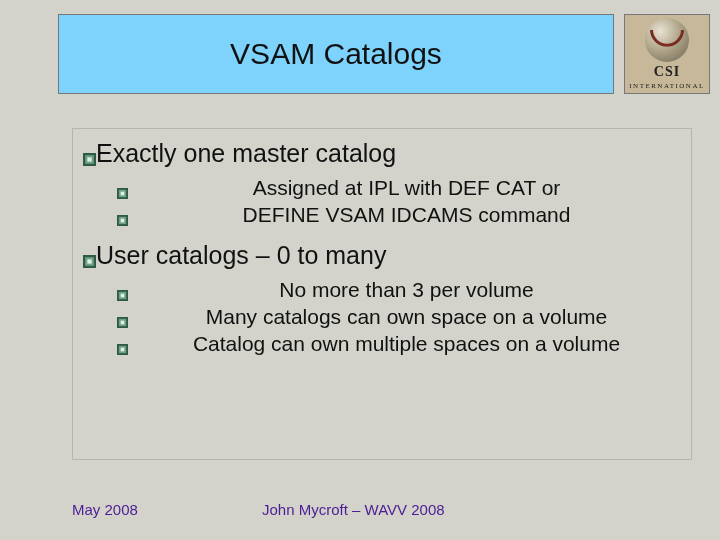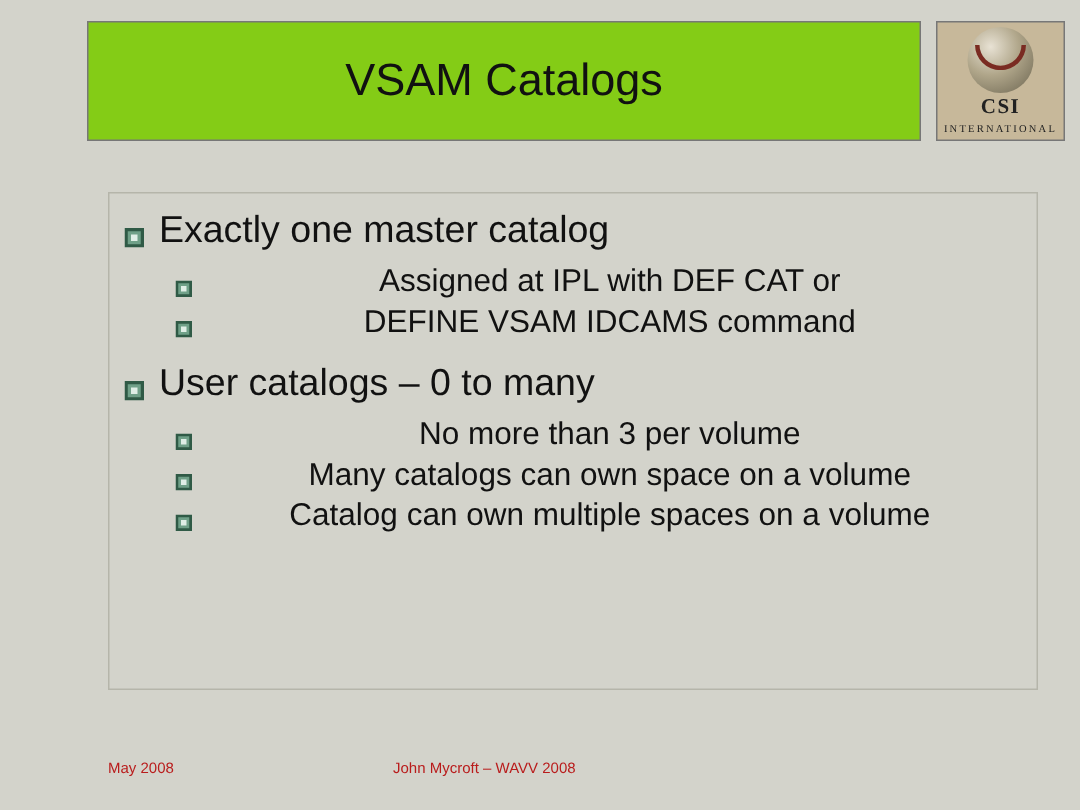--- a/index.html
+++ b/index.html
@@ -16,21 +16,21 @@
     top: 14px;
     left: 26px;
     right: 10px;
     height: 80px;
     display: flex;
     align-items: stretch;
     gap: 10px;
   }
   .title-box {
     flex: 1;
-    background: #84cc16;
+    background: #7dd3fc;
     border: 1px solid #777;
     display: flex;
     align-items: center;
     justify-content: center;
     margin-left: 32px;
   }
   .title-box h1 {
     font-family: Arial, Helvetica, sans-serif;
     font-weight: normal;
     font-size: 30px;
@@ -86,21 +86,21 @@
     background: #d3d3cb;
     padding: 10px 14px 10px 10px;
   }
   ul.top { list-style: none; }
   ul.top > li {
     margin-bottom: 6px;
   }
   ul.top > li > .line {
     display: flex;
     align-items: baseline;
-    gap: 10px;
+    gap: 0;
     font-size: 25px;
     color: #111;
   }
   ul.sub {
     list-style: none;
     margin: 6px 0 12px 34px;
   }
   ul.sub > li > .line {
     display: flex;
     align-items: baseline;
@@ -125,22 +125,22 @@
   }
   .bullet svg { width: 100%; height: 100%; display: block; }
   .footer {
     position: absolute;
     bottom: 22px;
     left: 72px;
     right: 28px;
     display: flex;
     align-items: baseline;
     font-family: Arial, Helvetica, sans-serif;
-    font-size: 10px;
-    color: #b91c1c;
+    font-size: 15px;
+    color: #4c1d95;
   }
   .footer .date { width: 180px; }
   .footer .author { flex: 1; text-align: left; padding-left: 10px;}
 </style>
 </head>
 <body>
 
 <div class="header-row">
   <div class="title-box">
     <h1>VSAM Catalogs</h1>

